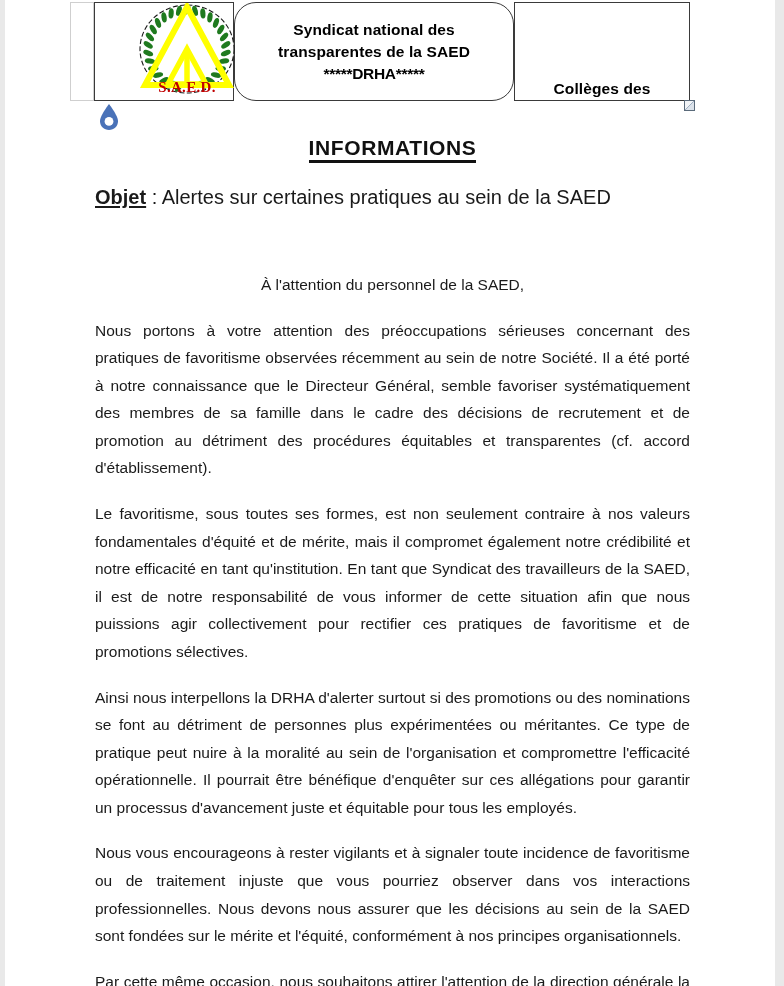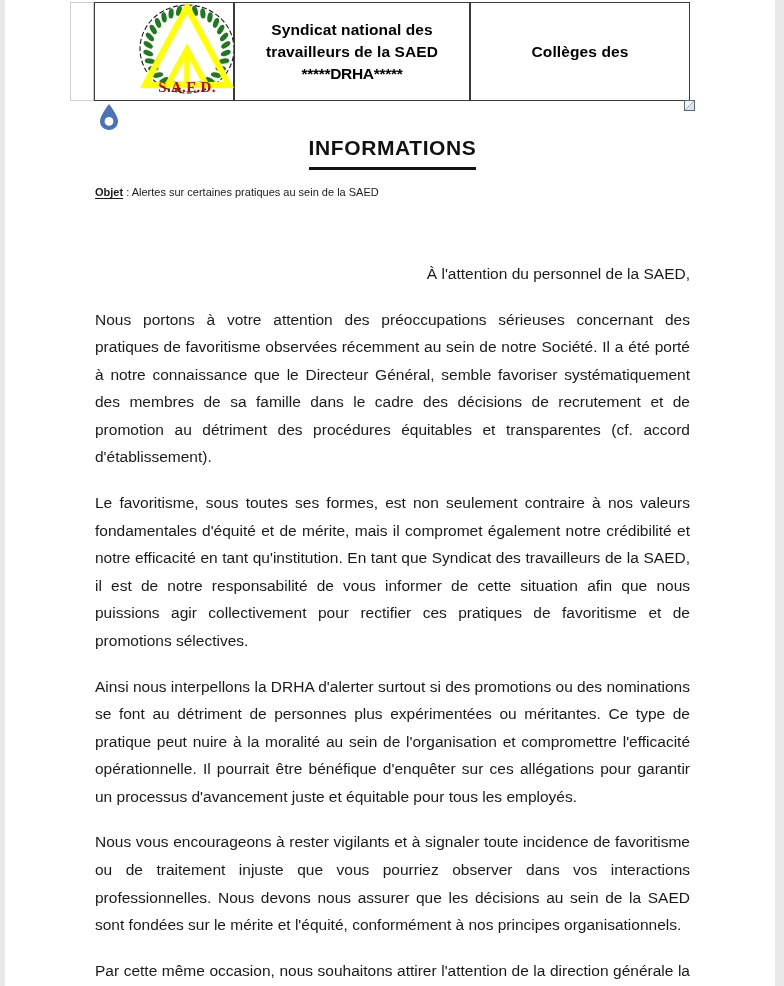--- a/index.html
+++ b/index.html
@@ -46,22 +46,22 @@
     box-sizing: border-box;
     border: 1px solid #9a9a9a;
     background: #ffffff;
     display: flex;
     align-items: center;
     justify-content: center;
     text-align: center;
   }
   .hdr-cell.spacer { width: 24px; border-color: #cfcfcf; }
   .hdr-cell.logo   { width: 140px; border-color: #3a3a3a; }
-  .hdr-cell.snts   { width: 236px; border-color: #3a3a3a; }
-  .hdr-cell.colleges { flex: 1; border-color: #3a3a3a; }
+  .hdr-cell.snts   { width: 280px; border-color: #3a3a3a; border-radius: 22px; }
+  .hdr-cell.colleges { flex: 1; border-color: #3a3a3a; align-items: flex-end; }
 
   .hdr-text {
     font-weight: bold;
     font-size: 15.5px;
     line-height: 1.42;
     color: #000;
     letter-spacing: .1px;
     padding: 0 6px;
   }
   .hdr-text .stars { letter-spacing: -0.3px; }
@@ -98,43 +98,43 @@
     width: 595px;
   }
   #informations-heading {
     text-align: center;
     font-weight: bold;
     font-size: 21px;
     letter-spacing: .6px;
     margin: 0 0 26px 0;
     color: #111;
   }
-  #informations-heading .u { border-bottom: 3px solid #111; padding-bottom: 8px; }
+  #informations-heading .u { border-bottom: 3px solid #111; padding-bottom: 1px; }
 
   .objet-line {
-    font-size: 11px;
+    font-size: 20px;
     color: #1a1a1a;
     margin: 0 0 62px 0;
   }
   .objet-line .objet-label {
     font-weight: bold;
     text-decoration: underline;
     text-underline-offset: 2px;
   }
 
   p.para {
     font-size: 15.5px;
     line-height: 1.78;
     color: #1a1a1a;
     margin: 0 0 18px 0;
     text-align: justify;
     text-justify: inter-word;
   }
   p.para.salutation {
-    text-align: right;
+    text-align: center;
     margin-bottom: 18px;
   }
   p.para.last { margin-bottom: 0; }
 </style>
 </head>
 <body>
 
 <div id="page">
 
   <div class="margin-strip left"></div>
@@ -246,21 +246,21 @@
             <path d="M70 46 L70 81" fill="none" stroke="#ffff00" stroke-width="5.5"></path>
           </g>
           <text x="70" y="89" text-anchor="middle" font-family="'Liberation Serif', serif" font-size="15" font-weight="bold" fill="#c00000" letter-spacing="0.3">S.A.E.D.</text>
         </svg>
       </div>
     </div>
 
     <div class="hdr-cell snts">
       <div class="hdr-text">
         <div>Syndicat national des</div>
-        <div>travailleurs de la SAED</div>
+        <div>transparentes de la SAED</div>
         <div class="stars">*****DRHA*****</div>
       </div>
     </div>
 
     <div class="hdr-cell colleges">
       <div class="hdr-text">
         <div>Collèges des</div>
       </div>
     </div>
   </div>

